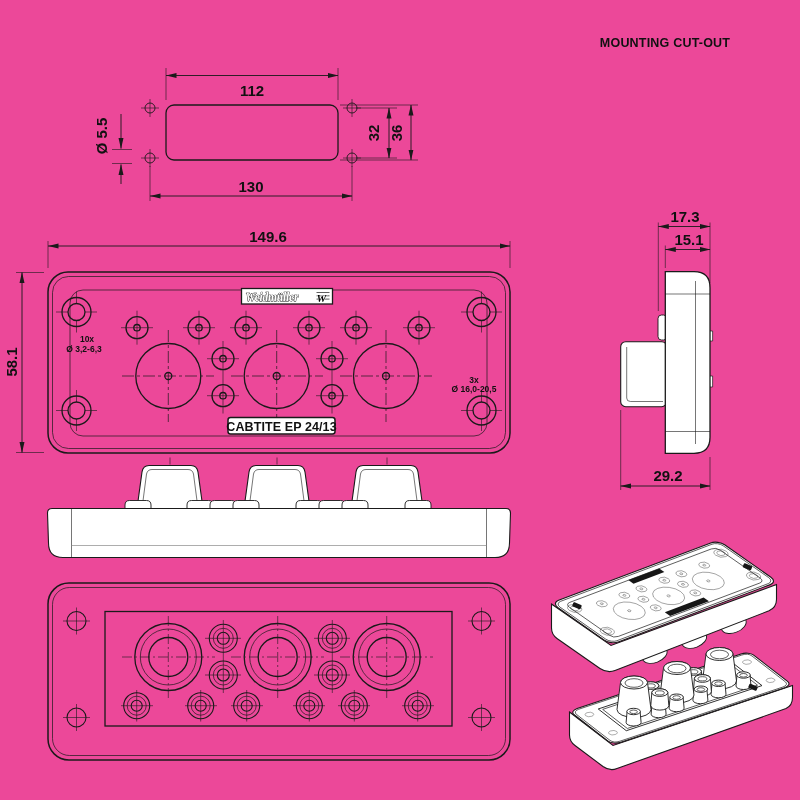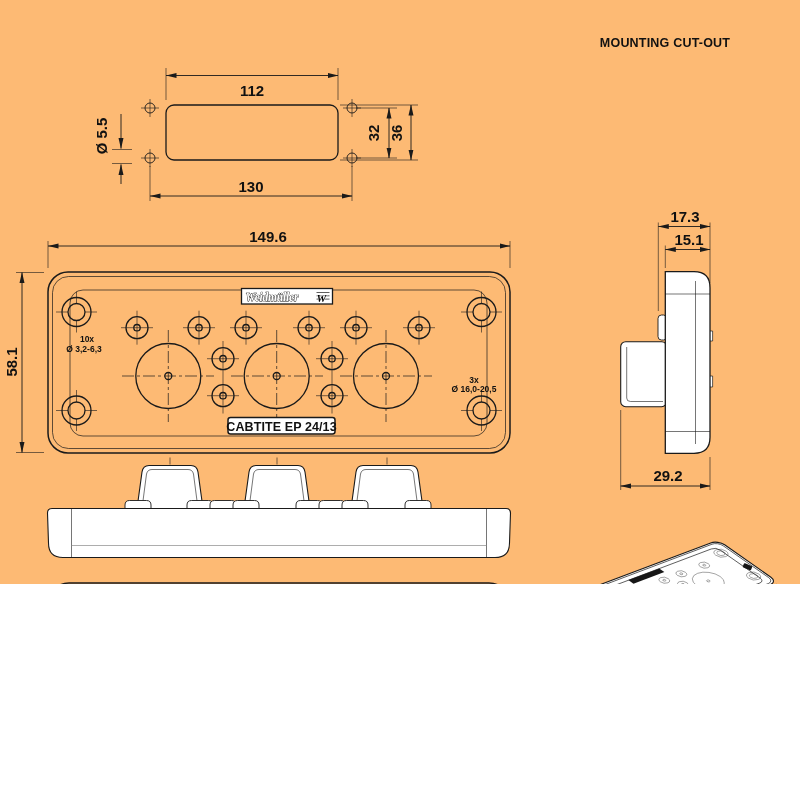--- a/index.html
+++ b/index.html
@@ -1,16 +1,16 @@
 <!DOCTYPE html>
 <html><head>
 <meta charset="utf-8">
 <style>
   html,body{margin:0;padding:0;background:#ffffff;}
-  .stage{width:800px;height:584px;position:relative;background:#fdba74;overflow:hidden;}
+  .stage{width:800px;height:800px;position:relative;background:#ec4899;overflow:hidden;}
   svg{display:block;}
   .ln{stroke:#1a1a1a;fill:none;stroke-linecap:butt;}
   .fillw{fill:#ffffff;}
   .s06{stroke-width:.6;} .s07{stroke-width:.7;} .s09{stroke-width:.9;}
   .s11{stroke-width:1.1;} .s13{stroke-width:1.3;} .s15{stroke-width:1.5;}
   .dimtxt{font:bold 15px "Liberation Sans", sans-serif;fill:#111;}
   .titletxt{font:bold 12.5px "Liberation Sans", sans-serif;fill:#111;letter-spacing:.2px;}
   .smalltxt{font:bold 8.5px "Liberation Sans", sans-serif;fill:#111;}
   .prodtxt{font:bold 12.5px "Liberation Sans", sans-serif;fill:#111;letter-spacing:.1px;}
   .logotxt{font:italic bold 11.5px "Liberation Serif", serif;fill:#fff;stroke:#000;stroke-width:.75;paint-order:stroke fill;letter-spacing:-.2px;}

